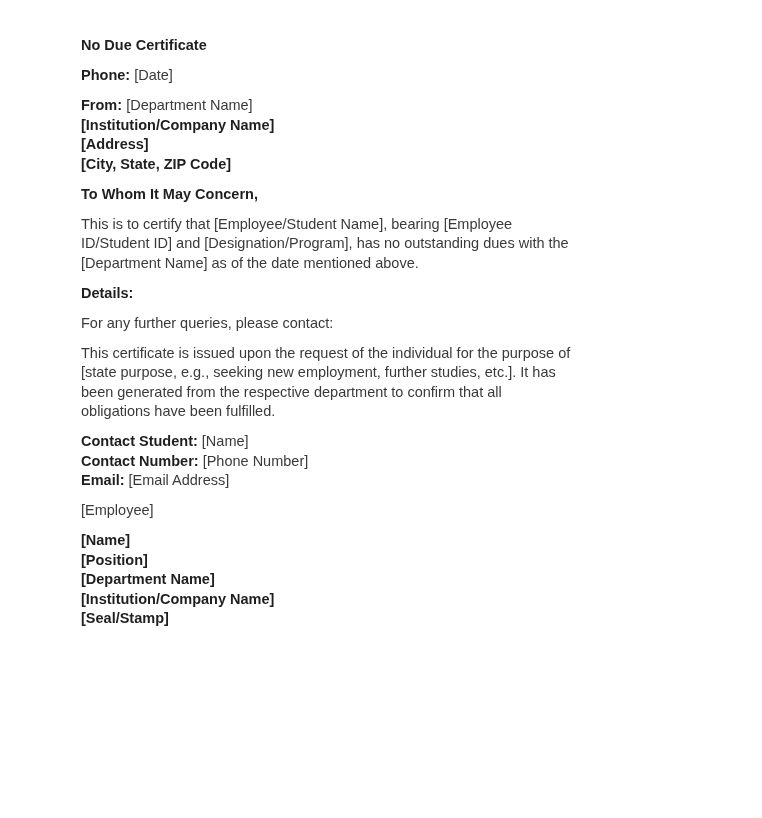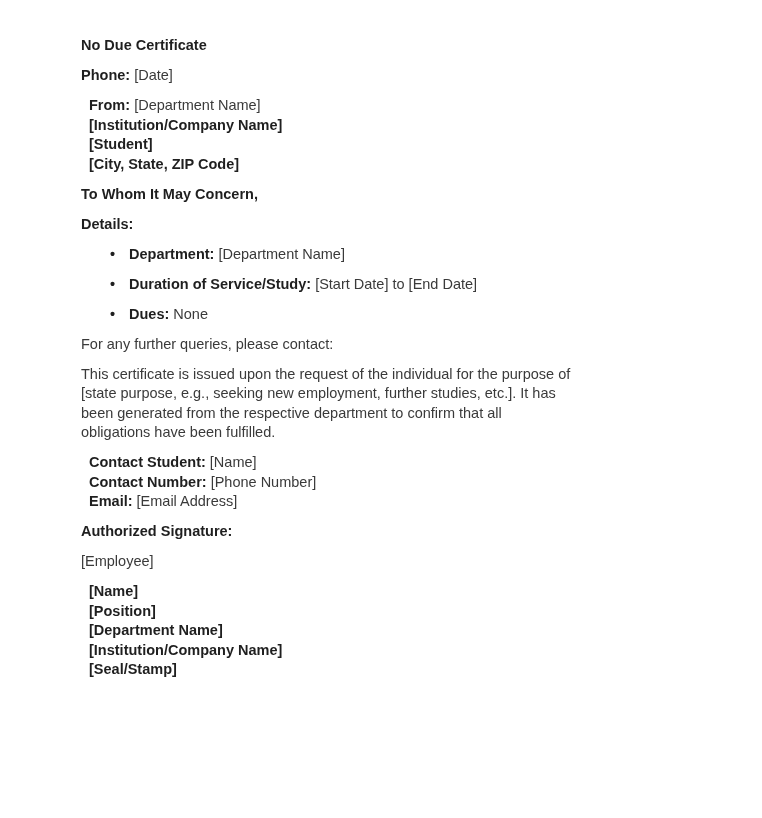--- a/index.html
+++ b/index.html
@@ -26,21 +26,20 @@
   }
   .para {
     margin: 0 0 10.5px 0;
   }
   strong, .b {
     font-weight: bold;
     color: #1f1f1f;
   }
   .line {
     display: block;
-    margin-left: 8px;
   }
   ul.details-list {
     list-style: none;
     margin: 0 0 10.5px 0;
     padding: 0;
   }
   ul.details-list li {
     position: relative;
     padding-left: 48px;
     margin: 0 0 10.5px 0;
@@ -59,46 +58,41 @@
 
 <div class="page">
 
   <p class="para b">No Due Certificate</p>
 
   <p class="para"><strong>Phone:</strong> <span>[Date]</span></p>
 
   <div class="para">
     <span class="line"><strong>From:</strong> <span>[Department Name]</span></span>
     <span class="line b">[Institution/Company Name]</span>
-    <span class="line b">[Student]</span>
+    <span class="line b">[Address]</span>
     <span class="line b">[City, State, ZIP Code]</span>
   </div>
 
   <p class="para b">To Whom It May Concern,</p>
 
+  <p class="para">This is to certify that [Employee/Student Name], bearing [Employee ID/Student ID] and [Designation/Program], has no outstanding dues with the [Department Name] as of the date mentioned above.</p>
 
   <p class="para b">Details:</p>
 
-  <ul class="details-list">
-    <li><strong>Department:</strong> <span>[Department Name]</span></li>
-    <li><strong>Duration of Service/Study:</strong> <span>[Start Date] to [End Date]</span></li>
-    <li><strong>Dues:</strong> <span>None</span></li>
-  </ul>
 
   <p class="para">For any further queries, please contact:</p>
 
   <p class="para">This certificate is issued upon the request of the individual for the purpose of [state purpose, e.g., seeking new employment, further studies, etc.]. It has been generated from the respective department to confirm that all obligations have been fulfilled.</p>
 
   <div class="para">
     <span class="line"><strong>Contact Student:</strong> <span>[Name]</span></span>
     <span class="line"><strong>Contact Number:</strong> <span>[Phone Number]</span></span>
     <span class="line"><strong>Email:</strong> <span>[Email Address]</span></span>
   </div>
 
-  <p class="para b">Authorized Signature:</p>
 
   <p class="para">[Employee]</p>
 
   <div class="para">
     <span class="line b">[Name]</span>
     <span class="line b">[Position]</span>
     <span class="line b">[Department Name]</span>
     <span class="line b">[Institution/Company Name]</span>
     <span class="line b">[Seal/Stamp]</span>
   </div>

